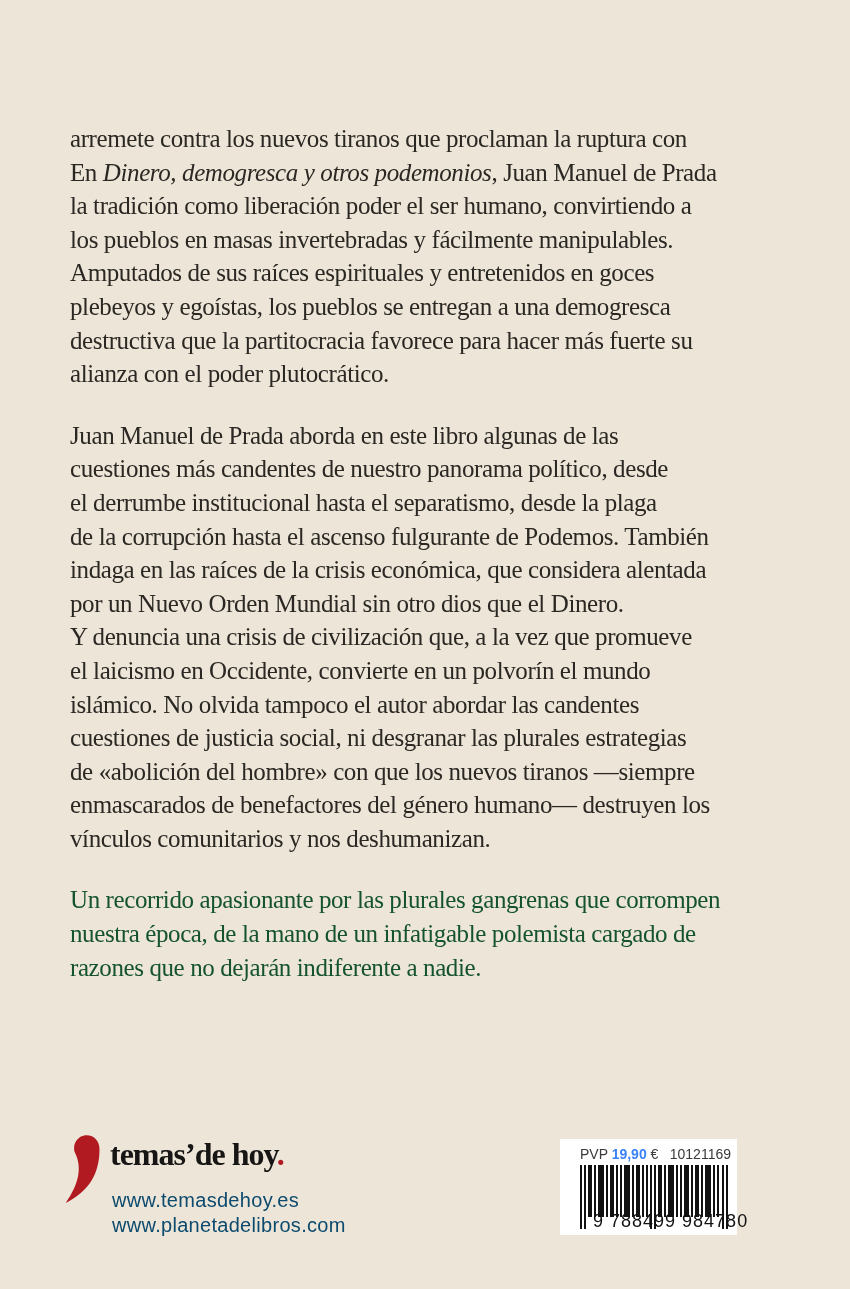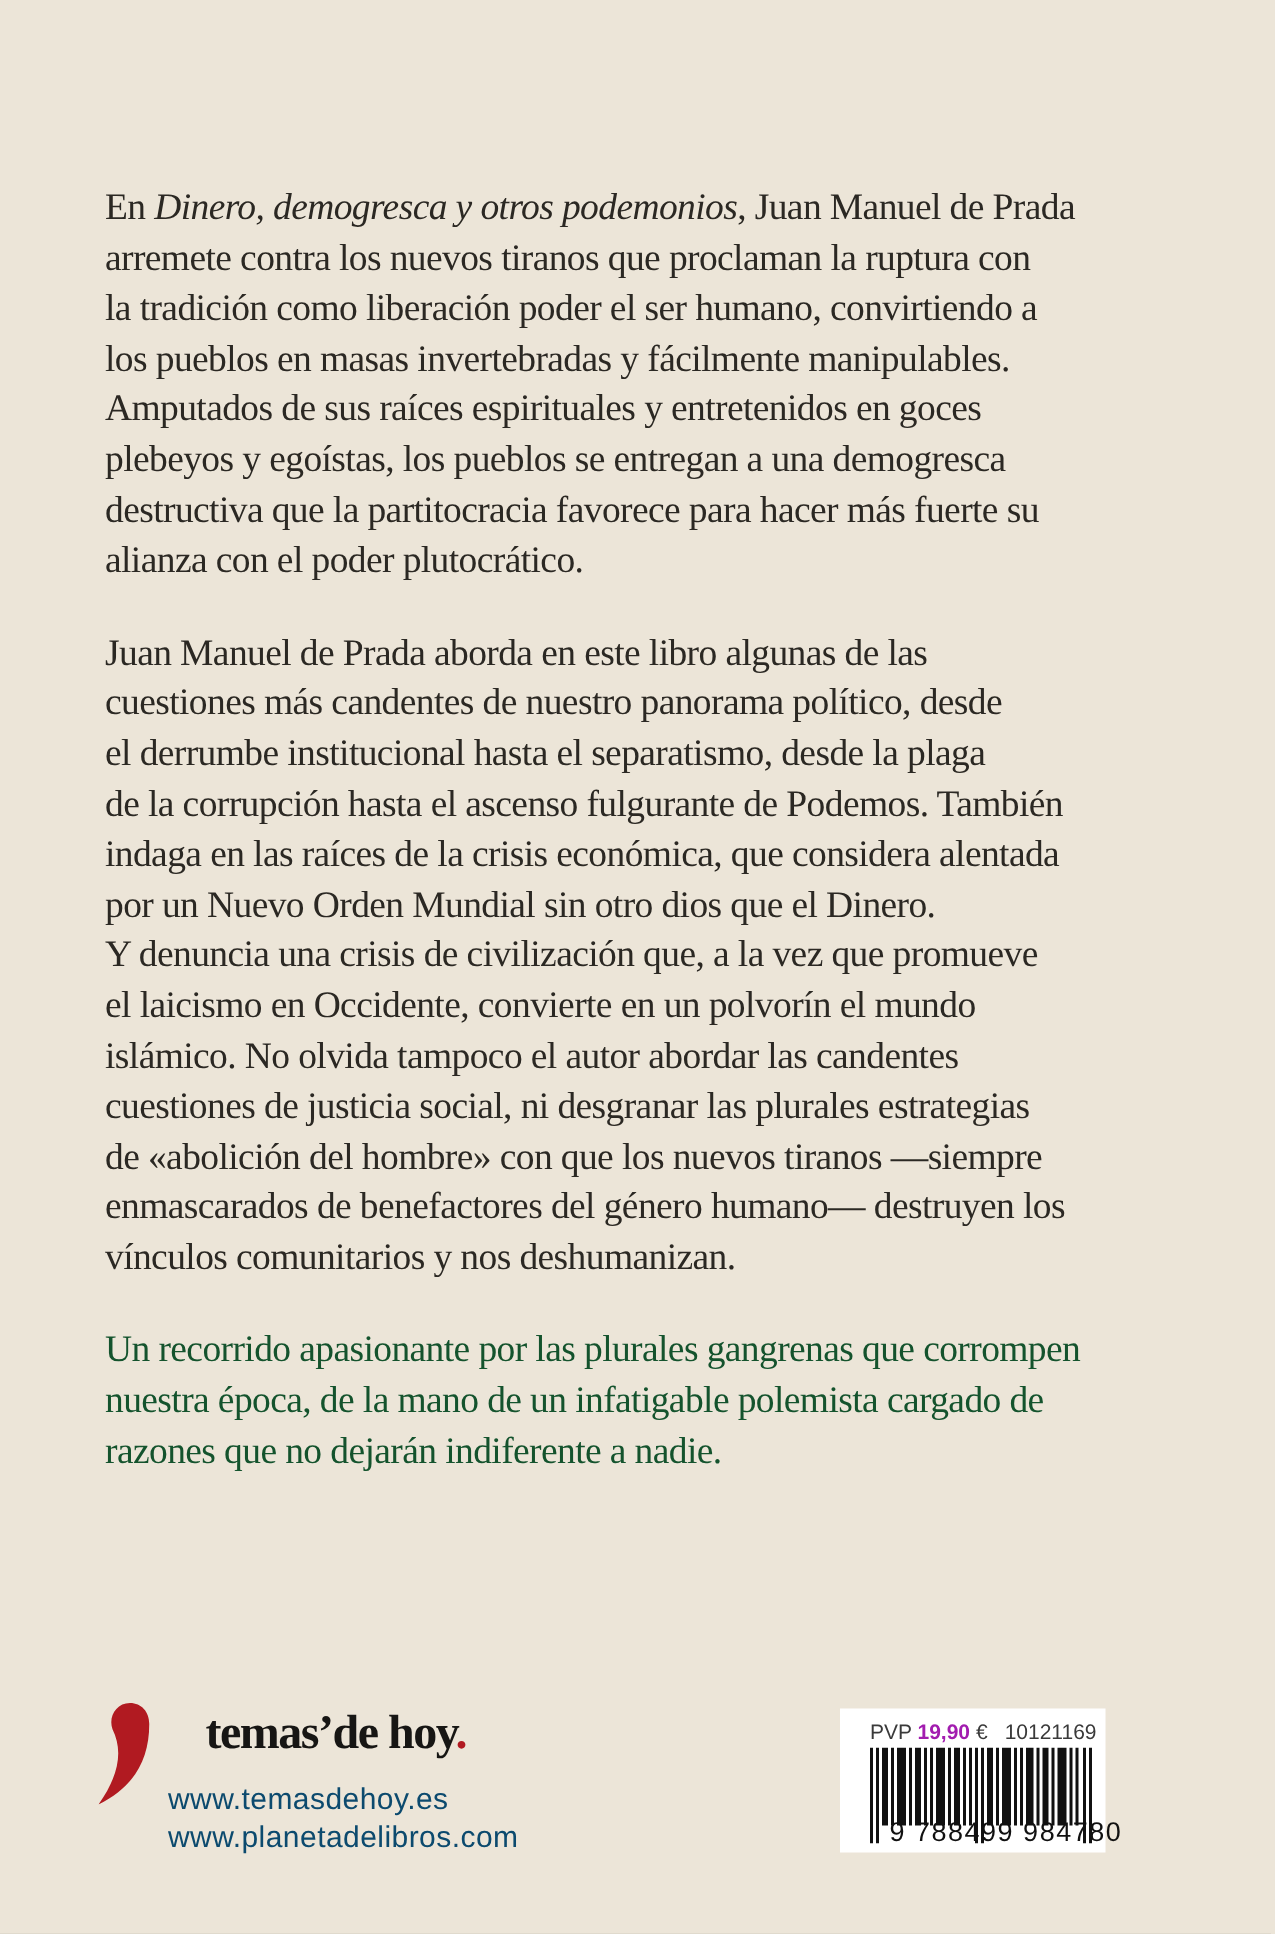--- a/index.html
+++ b/index.html
@@ -38,21 +38,20 @@
   .wordmark {
     position: absolute;
     left: 110px;
     top: 1136px;
     font-family: "Liberation Serif", serif;
     font-size: 32px;
     font-weight: bold;
     letter-spacing: -1px;
     color: #171614;
     white-space: nowrap;
-    margin-left: 27px;
   }
   .wordmark .red-dot { color: #b11a21; }
   .urls {
     position: absolute;
     left: 112px;
     top: 1188px;
     font-family: "Liberation Sans", sans-serif;
     font-size: 20px;
     line-height: 25px;
     color: #0c4a6e;
@@ -73,21 +72,21 @@
     top: 7px;
     left: 20px;
     right: 6px;
     display: flex;
     justify-content: space-between;
     font-family: "Liberation Sans", sans-serif;
     font-size: 14px;
     color: #3a3a3a;
     white-space: nowrap;
   }
-  .barcode-top .price b { color: #a21caf; }
+  .barcode-top .price b { color: #3b82f6; }
   .bars {
     position: absolute;
     left: 20px;
     top: 26px;
     width: 148px;
     height: 64px;
   }
   .ean-digits {
     position: absolute;
     left: 6px;
@@ -101,22 +100,22 @@
   }
 </style>
 </head>
 <body>
 
 <div class="cover">
 
   <div class="synopsis">
 
     <div class="para">
+      <div class="line">arremete contra los nuevos tiranos que proclaman la ruptura con</div>
       <div class="line"><span>En </span><span class="title-italic">Dinero, demogresca y otros podemonios</span><span>, Juan Manuel de Prada</span></div>
-      <div class="line">arremete contra los nuevos tiranos que proclaman la ruptura con</div>
       <div class="line">la tradición como liberación poder el ser humano, convirtiendo a</div>
       <div class="line">los pueblos en masas invertebradas y fácilmente manipulables.</div>
       <div class="line">Amputados de sus raíces espirituales y entretenidos en goces</div>
       <div class="line">plebeyos y egoístas, los pueblos se entregan a una demogresca</div>
       <div class="line">destructiva que la partitocracia favorece para hacer más fuerte su</div>
       <div class="line">alianza con el poder plutocrático.</div>
     </div>
 
     <div class="para">
       <div class="line">Juan Manuel de Prada aborda en este libro algunas de las</div>

